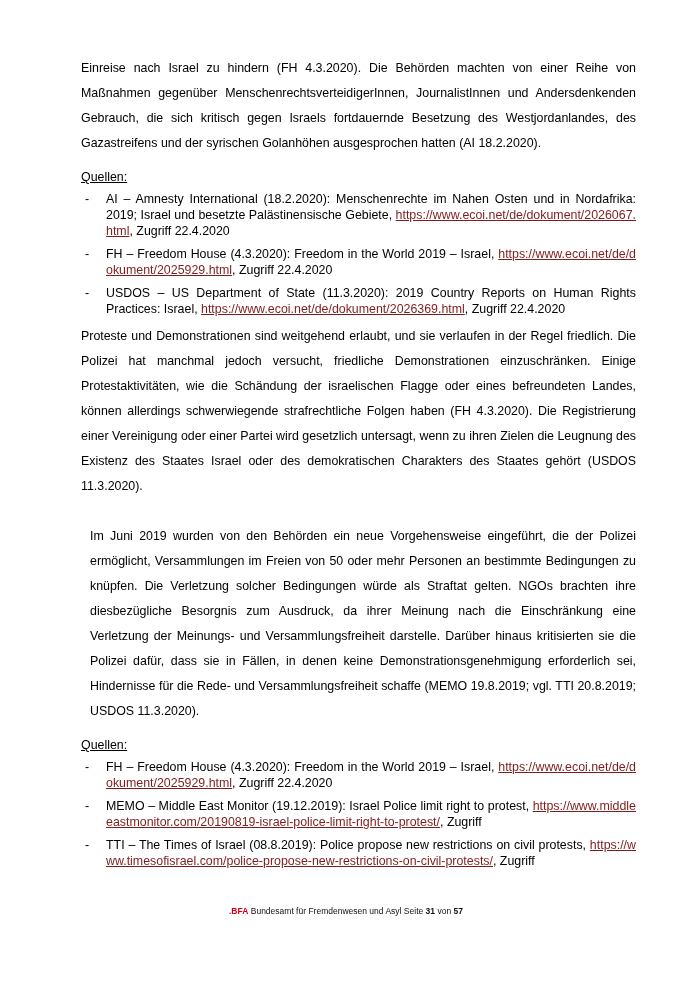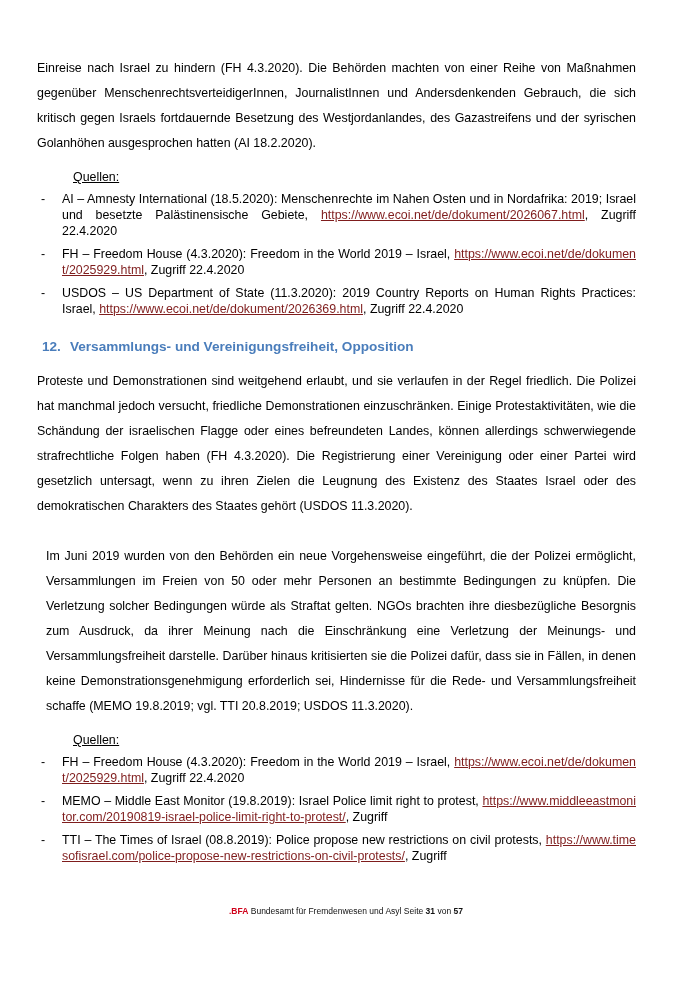--- a/index.html
+++ b/index.html
@@ -1,24 +1,24 @@
 <!DOCTYPE html>
 <html><head>
 <meta charset="utf-8">
 <style>
   html,body{margin:0;padding:0;}
   body{
     width:700px;height:990px;background:#ffffff;position:relative;overflow:hidden;
     font-family:"Liberation Sans","DejaVu Sans",sans-serif;color:#000;
   }
-  .page{box-sizing:border-box;width:700px;height:990px;padding:56px 64px 0 37px;position:relative;}
+  .page{box-sizing:border-box;width:700px;height:990px;padding:56px 64px 0 81px;position:relative;}
   .para{font-size:12.4px;line-height:25px;text-align:justify;margin:0;}
   .para-gap{margin-top:25px;margin-left:9px;}
   .src-label{font-size:12.4px;margin:14px 0 7px;}
-  .src-label span{text-decoration:underline;margin-left:36px;}
+  .src-label span{text-decoration:underline;}
   .src-list{margin:0;padding:0;list-style:none;}
   .src-item{
     position:relative;padding-left:25px;margin:0 0 7px;
     font-size:12.4px;line-height:16px;text-align:justify;
   }
   .src-item .dash{position:absolute;left:4px;top:0;}
   a.link{color:#7f1d1d;text-decoration:underline;word-break:break-all;cursor:pointer;}
   .heading{
     margin:22px 0 15px;padding-left:5px;
     font-size:13.6px;font-weight:bold;color:#4a7dbb;
@@ -35,46 +35,43 @@
 <body>
 
 <div class="page">
 
   <p class="para">Einreise nach Israel zu hindern (FH 4.3.2020). Die Behörden machten von einer Reihe von Maßnahmen gegenüber MenschenrechtsverteidigerInnen, JournalistInnen und Andersdenkenden Gebrauch, die sich kritisch gegen Israels fortdauernde Besetzung des Westjordanlandes, des Gazastreifens und der syrischen Golanhöhen ausgesprochen hatten (AI 18.2.2020).</p>
 
   <div class="src-label"><span>Quellen:</span></div>
 
   <ul class="src-list">
     <li class="src-item">
-      <span class="dash">-</span><span>AI – Amnesty International (18.5.2020): Menschenrechte im Nahen Osten und in Nordafrika: 2019; Israel und besetzte Palästinensische Gebiete, </span><a class="link">https://www.ecoi.net/de/dokument/2026067.html</a><span>, Zugriff 22.4.2020</span>
+      <span class="dash">-</span><span>AI – Amnesty International (18.2.2020): Menschenrechte im Nahen Osten und in Nordafrika: 2019; Israel und besetzte Palästinensische Gebiete, </span><a class="link">https://www.ecoi.net/de/dokument/2026067.html</a><span>, Zugriff 22.4.2020</span>
     </li>
     <li class="src-item">
       <span class="dash">-</span><span>FH – Freedom House (4.3.2020): Freedom in the World 2019 – Israel, </span><a class="link">https://www.ecoi.net/de/dokument/2025929.html</a><span>, Zugriff 22.4.2020</span>
     </li>
     <li class="src-item">
       <span class="dash">-</span><span>USDOS – US Department of State (11.3.2020): 2019 Country Reports on Human Rights Practices: Israel, </span><a class="link">https://www.ecoi.net/de/dokument/2026369.html</a><span>, Zugriff 22.4.2020</span>
     </li>
   </ul>
 
-  <div class="heading">
-    <span class="num">12.</span><span>Versammlungs- und Vereinigungsfreiheit, Opposition</span>
-  </div>
 
   <p class="para">Proteste und Demonstrationen sind weitgehend erlaubt, und sie verlaufen in der Regel friedlich. Die Polizei hat manchmal jedoch versucht, friedliche Demonstrationen einzuschränken. Einige Protestaktivitäten, wie die Schändung der israelischen Flagge oder eines befreundeten Landes, können allerdings schwerwiegende strafrechtliche Folgen haben (FH 4.3.2020). Die Registrierung einer Vereinigung oder einer Partei wird gesetzlich untersagt, wenn zu ihren Zielen die Leugnung des Existenz des Staates Israel oder des demokratischen Charakters des Staates gehört (USDOS 11.3.2020).</p>
 
   <p class="para para-gap">Im Juni 2019 wurden von den Behörden ein neue Vorgehensweise eingeführt, die der Polizei ermöglicht, Versammlungen im Freien von 50 oder mehr Personen an bestimmte Bedingungen zu knüpfen. Die Verletzung solcher Bedingungen würde als Straftat gelten. NGOs brachten ihre diesbezügliche Besorgnis zum Ausdruck, da ihrer Meinung nach die Einschränkung eine Verletzung der Meinungs- und Versammlungsfreiheit darstelle. Darüber hinaus kritisierten sie die Polizei dafür, dass sie in Fällen, in denen keine Demonstrationsgenehmigung erforderlich sei, Hindernisse für die Rede- und Versammlungsfreiheit schaffe (MEMO 19.8.2019; vgl. TTI 20.8.2019; USDOS 11.3.2020).</p>
 
   <div class="src-label"><span>Quellen:</span></div>
 
   <ul class="src-list">
     <li class="src-item">
       <span class="dash">-</span><span>FH – Freedom House (4.3.2020): Freedom in the World 2019 – Israel, </span><a class="link">https://www.ecoi.net/de/dokument/2025929.html</a><span>, Zugriff 22.4.2020</span>
     </li>
     <li class="src-item">
-      <span class="dash">-</span><span>MEMO – Middle East Monitor (19.8.2019): Israel Police limit right to protest, </span><a class="link">https://www.middleeastmonitor.com/20190819-israel-police-limit-right-to-protest/</a><span>, Zugriff</span>
+      <span class="dash">-</span><span>MEMO – Middle East Monitor (19.12.2019): Israel Police limit right to protest, </span><a class="link">https://www.middleeastmonitor.com/20190819-israel-police-limit-right-to-protest/</a><span>, Zugriff</span>
     </li>
     <li class="src-item">
       <span class="dash">-</span><span>TTI – The Times of Israel (08.8.2019): Police propose new restrictions on civil protests, </span><a class="link">https://www.timesofisrael.com/police-propose-new-restrictions-on-civil-protests/</a><span>, Zugriff</span>
     </li>
   </ul>
 
   <div class="footer">
     <span class="bfa">.BFA</span>
     <span>Bundesamt für Fremdenwesen und Asyl</span>
     <span>Seite</span>

